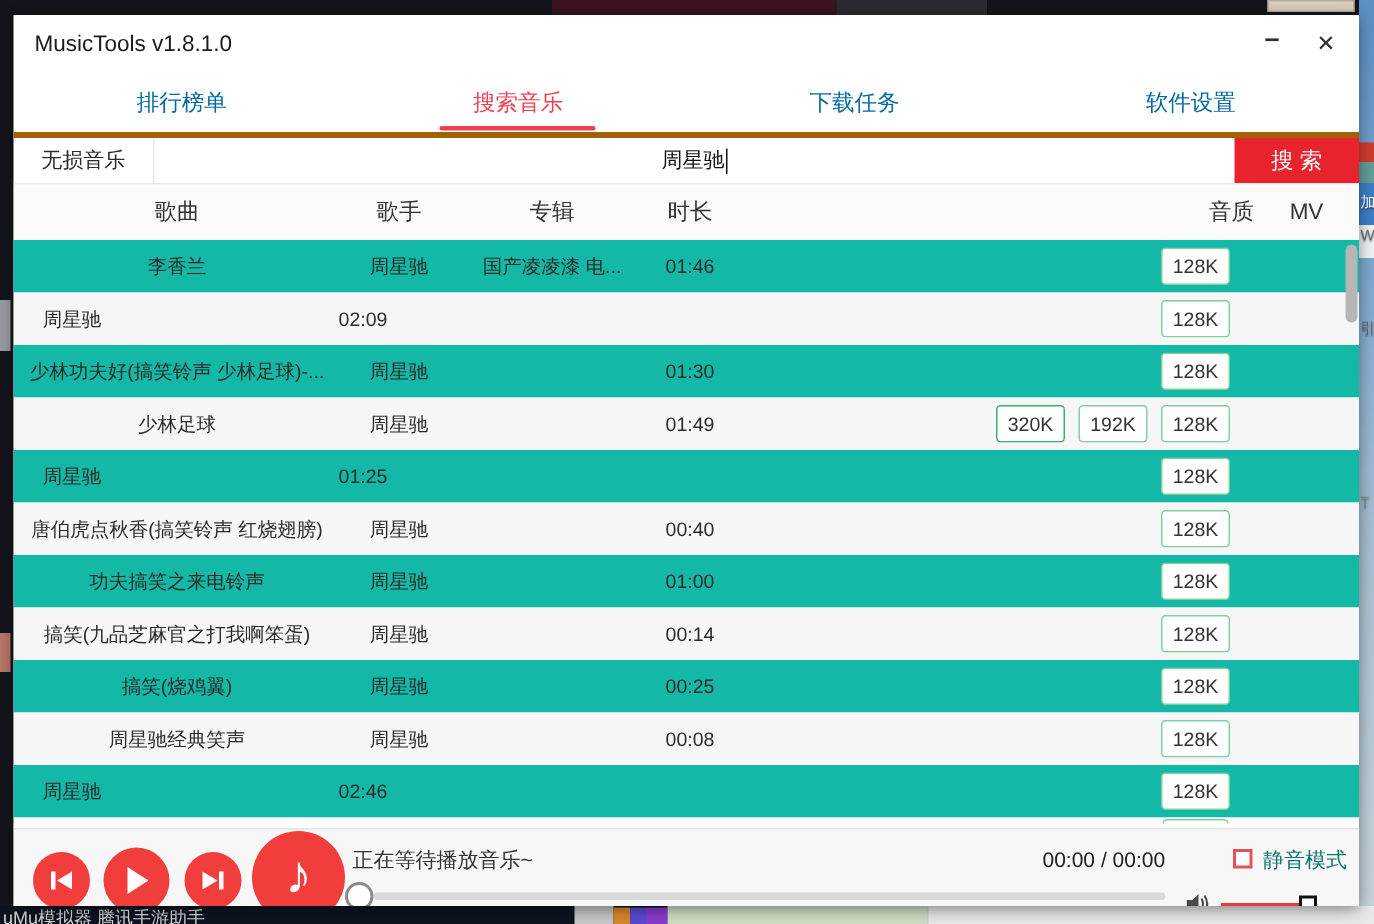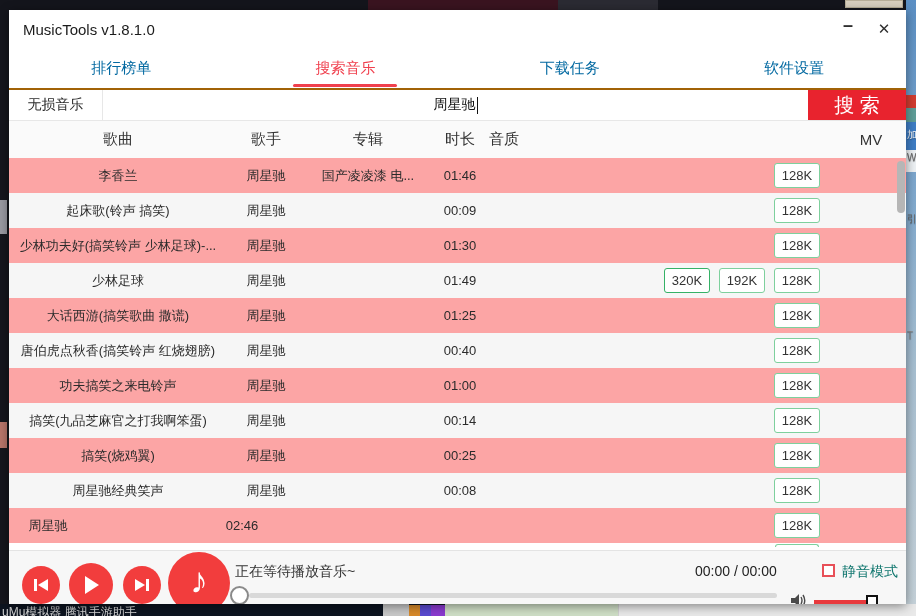--- a/index.html
+++ b/index.html
@@ -47,41 +47,41 @@
   .winbtn.min{font-weight:bold;font-size:18px;padding-bottom:8px;}
   .winbtn.close{margin-right:4px;font-size:15px;font-weight:bold;}
 
   .tabbar{height:40px;display:flex;flex:0 0 auto;}
   .tab{flex:1;display:flex;align-items:center;justify-content:center;font-size:15px;color:#0369a1;position:relative;}
   .tab.active{color:#f0404e;}
   .tab.active::after{content:"";position:absolute;left:50%;transform:translateX(-50%);
        bottom:1px;width:104px;height:3px;background:#f0404e;border-radius:2px;}
 
   .searchrow{height:30px;flex:0 0 auto;display:flex;align-items:stretch;
-       border-top:2px solid #a16207;border-bottom:1px solid #e7e7e7;box-sizing:content-box;justify-content:flex-end;}
+       border-top:4px solid #a16207;border-bottom:1px solid #e7e7e7;box-sizing:content-box;justify-content:flex-end;}
   .src{width:93px;border-right:1px solid #e7e7e7;display:flex;align-items:center;justify-content:center;
        font-size:14px;color:#2b2b2b;}
   .sinput{flex:1;display:flex;align-items:center;justify-content:center;font-size:14px;color:#111;}
   .caret{display:inline-block;width:1px;height:17px;background:#111;margin-left:1px;}
-  .sbtn{width:98px;background:#e8232e;color:#fff;display:flex;align-items:center;justify-content:center;
-       font-size:20px;}
+  .sbtn{width:83px;background:#e8232e;color:#fff;display:flex;align-items:center;justify-content:center;
+       font-size:15px;}
 
   .thead{height:37px;flex:0 0 auto;background:#fafafa;display:flex;align-items:center;
        font-size:15px;color:#333;}
   .cell{white-space:nowrap;overflow:hidden;}
   .c-song{width:218px;text-align:center;}
   .c-artist{width:78px;text-align:center;}
   .c-album{width:126px;text-align:center;}
   .c-dur{width:58px;text-align:center;}
   .c-quality{flex:1;display:flex;align-items:center;justify-content:flex-end;padding-right:16px;gap:9px;}
-  .thead .c-quality{display:block;text-align:left;padding-right:0;}
+  .thead .c-quality{display:block;text-align:right;padding-right:0;}
   .c-mv{width:70px;text-align:center;}
 
   .tbody{position:relative;height:389px;flex:0 0 auto;overflow:hidden;}
-  .trow{height:35px;display:flex;align-items:center;font-size:13px;color:#2b2b2b;background:#fca5a5;}
+  .trow{height:35px;display:flex;align-items:center;font-size:13px;color:#2b2b2b;background:#14b8a6;}
   .trow.alt{background:#f6f6f6;}
   .qbtn{display:inline-block;width:44px;height:23px;line-height:23px;text-align:center;
        border:1px solid #7ed09d;border-radius:3px;background:#fff;font-size:13px;color:#333;}
   .qbtn.q-dark{border-color:#36b267;}
   .partial{position:absolute;left:0;bottom:0;width:100%;height:4px;background:#fff;}
   .partial .qtop{position:absolute;right:87px;top:1px;width:44px;height:6px;background:#fff;
        border:1px solid #7ed09d;border-bottom:none;border-radius:3px 3px 0 0;box-sizing:border-box;}
   .vscroll{position:absolute;right:1px;top:3px;width:8px;height:52px;background:#b6b6b6;border-radius:4px;}
 
   .gap{flex:0 0 3px;background:#fff;}
@@ -179,24 +179,23 @@
         <div class="cell c-song">李香兰</div>
         <div class="cell c-artist">周星驰</div>
         <div class="cell c-album">国产凌凌漆 电...</div>
         <div class="cell c-dur">01:46</div>
         <div class="cell c-quality">
           <span class="qbtn">128K</span>
         </div>
         <div class="cell c-mv"></div>
       </div>
       <div class="trow alt">
-        <div class="cell c-song">起床歌(铃声 搞笑)</div>
-        <div class="cell c-artist">周星驰</div>
-        <div class="cell c-album"></div>
-        <div class="cell c-dur">00:09</div>
+        <div class="cell c-artist">周星驰</div>
+        <div class="cell c-album"></div>
+        <div class="cell c-dur">02:09</div>
         <div class="cell c-quality">
           <span class="qbtn">128K</span>
         </div>
         <div class="cell c-mv"></div>
       </div>
       <div class="trow">
         <div class="cell c-song">少林功夫好(搞笑铃声 少林足球)-...</div>
         <div class="cell c-artist">周星驰</div>
         <div class="cell c-album"></div>
         <div class="cell c-dur">01:30</div>
@@ -211,21 +210,20 @@
         <div class="cell c-album"></div>
         <div class="cell c-dur">01:49</div>
         <div class="cell c-quality">
           <span class="qbtn q-dark">320K</span>
           <span class="qbtn">192K</span>
           <span class="qbtn">128K</span>
         </div>
         <div class="cell c-mv"></div>
       </div>
       <div class="trow">
-        <div class="cell c-song">大话西游(搞笑歌曲 撒谎)</div>
         <div class="cell c-artist">周星驰</div>
         <div class="cell c-album"></div>
         <div class="cell c-dur">01:25</div>
         <div class="cell c-quality">
           <span class="qbtn">128K</span>
         </div>
         <div class="cell c-mv"></div>
       </div>
       <div class="trow alt">
         <div class="cell c-song">唐伯虎点秋香(搞笑铃声 红烧翅膀)</div>

